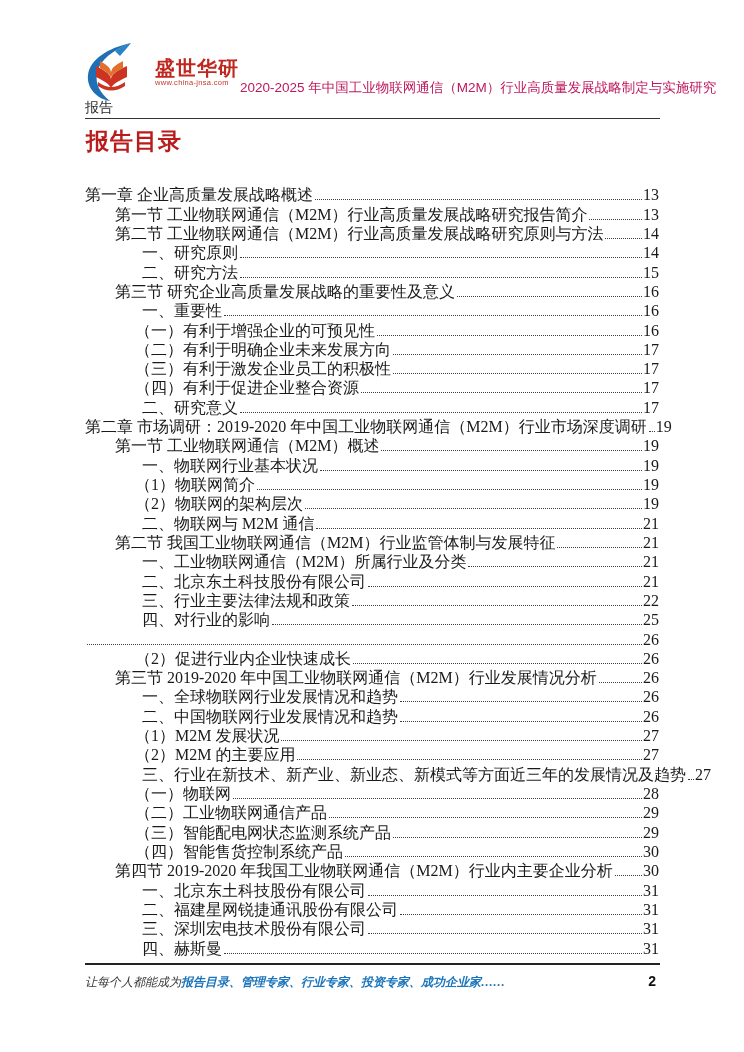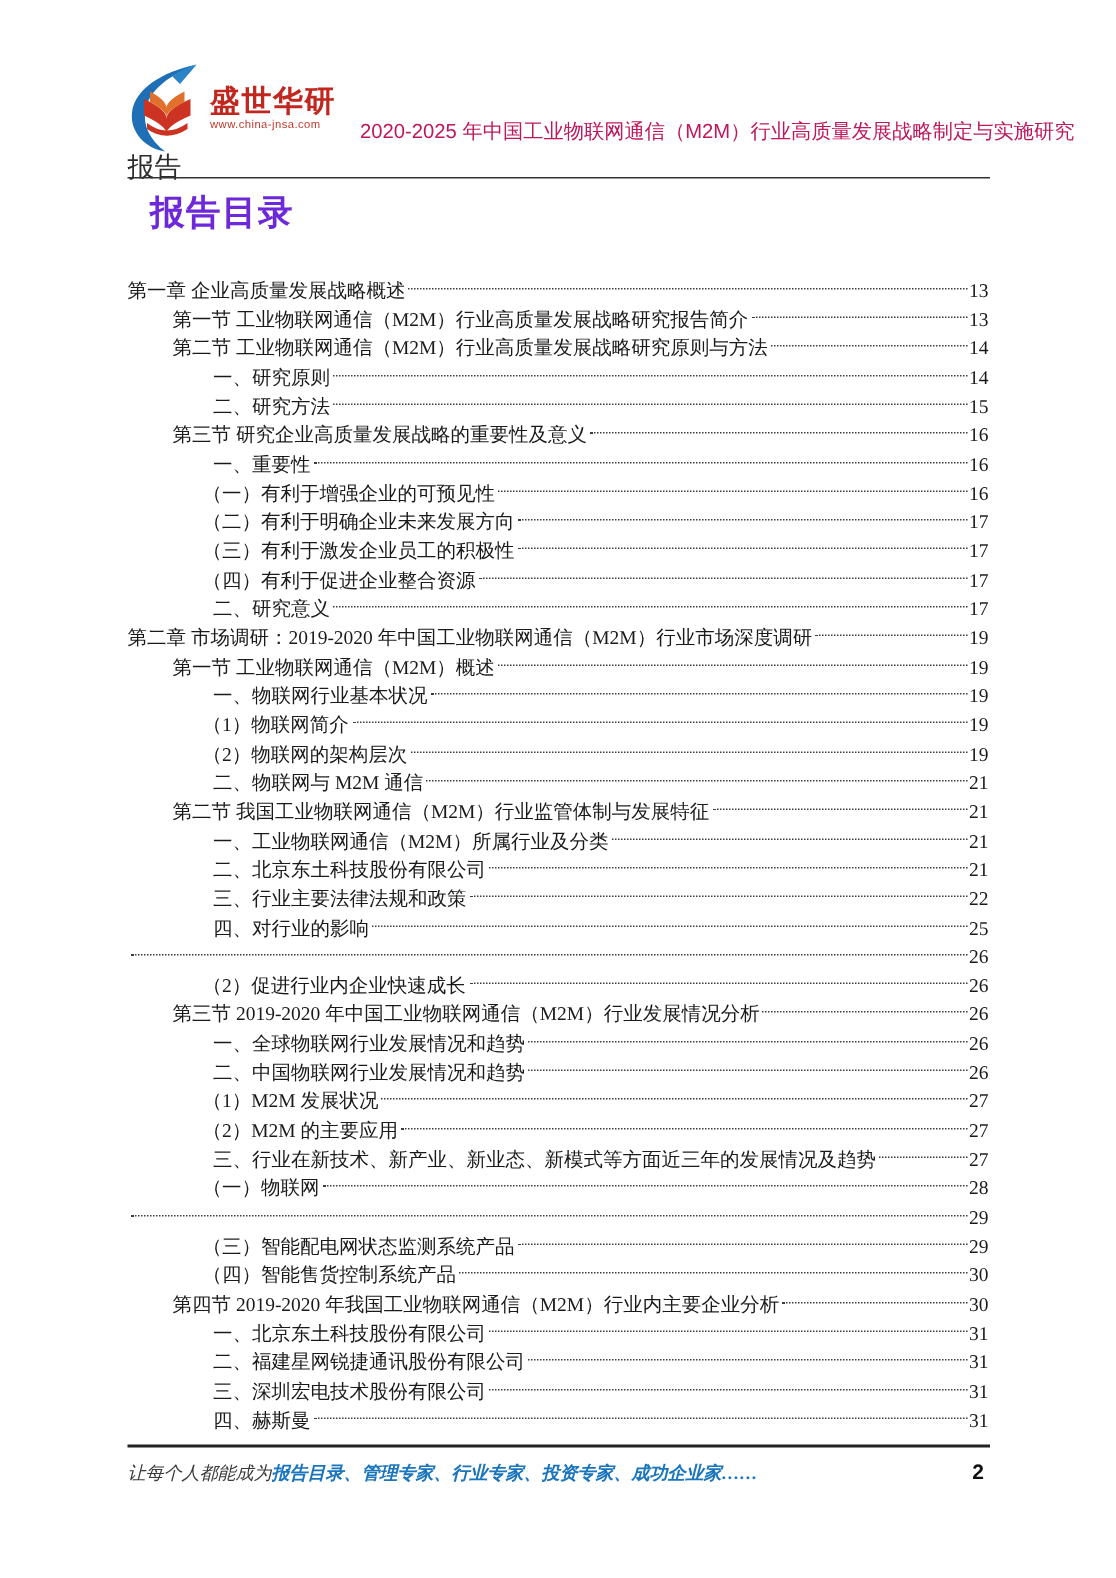--- a/index.html
+++ b/index.html
@@ -8,59 +8,59 @@
     position:relative;
     width:744px; height:1052px;
     margin:0 auto;
     background:#ffffff;
     font-family:"Liberation Serif", serif;
     overflow:hidden;
   }
   
   .logo-block { position:absolute; left:84px; top:42px; display:flex; align-items:flex-start; }
   .logo-icon { width:56px; height:60px; flex:0 0 auto; }
-  .logo-text { margin-left:0; padding-top:16px; }
+  .logo-text { margin-left:15px; padding-top:16px; }
   .logo-name {
     font-family:"Liberation Sans", sans-serif;
     font-weight:bold; font-size:20px; line-height:20px;
     color:#c0271e; letter-spacing:1px;
   }
   .logo-url {
     font-family:"Liberation Sans", sans-serif;
     font-size:7.5px; line-height:10px; color:#c0392b; letter-spacing:0.3px;
   }
   .header-title-1 {
     position:absolute; top:79px; right:85px; left:240px;
     text-align:right;
     font-family:"Liberation Sans", sans-serif;
     font-size:13.5px; color:#be185d;
     white-space:nowrap;
   }
   .header-title-2 {
     position:absolute; top:99px; left:85px;
     font-family:"Liberation Sans", sans-serif;
-    font-size:18px; color:#2b2b2b;
+    font-size:14px; color:#2b2b2b;
   }
   .header-rule {
     position:absolute; left:85px; right:84px; top:118px;
     border-top:1.5px solid #333;
   }
   
   .doc-title {
-    position:absolute; left:100px; top:126px;
-    font-family:"Liberation Sans", sans-serif;
-    font-weight:bold; font-size:23px; color:#6d28d9;
+    position:absolute; left:86px; top:126px;
+    font-family:"Liberation Sans", sans-serif;
+    font-weight:bold; font-size:23px; color:#b91c1c;
     letter-spacing:1px;
   }
   
   .toc { position:absolute; left:85px; right:85px; top:184px; }
   .toc-row {
-    display:flex; align-items:center;
+    display:flex; align-items:flex-end;
     height:19.32px;
-    font-size:13px; color:#1a1a1a;
+    font-size:16px; color:#1a1a1a;
     line-height:16px;
   }
   .toc-row .toc-title { white-space:pre; flex:0 0 auto; }
   .toc-row .toc-dots {
     flex:1 1 auto; min-width:6px;
     border-bottom:1.6px dotted #3c3c3c;
     margin:0 1px 3px 2px;
   }
   .toc-row .toc-page { flex:0 0 auto; white-space:nowrap; }
   .toc-row[data-level="0"] .toc-title { padding-left:0px; }
@@ -263,20 +263,21 @@
         <span class="toc-title">三、行业在新技术、新产业、新业态、新模式等方面近三年的发展情况及趋势</span>
         <span class="toc-dots"></span>
         <span class="toc-page">27</span>
       </div>
       <div class="toc-row" data-level="3">
         <span class="toc-title">（一）物联网</span>
         <span class="toc-dots"></span>
         <span class="toc-page">28</span>
       </div>
       <div class="toc-row" data-level="3">
+        <span class="toc-title">（二）工业物联网通信产品</span>
         <span class="toc-dots"></span>
         <span class="toc-page">29</span>
       </div>
       <div class="toc-row" data-level="3">
         <span class="toc-title">（三）智能配电网状态监测系统产品</span>
         <span class="toc-dots"></span>
         <span class="toc-page">29</span>
       </div>
       <div class="toc-row" data-level="3">
         <span class="toc-title">（四）智能售货控制系统产品</span>

